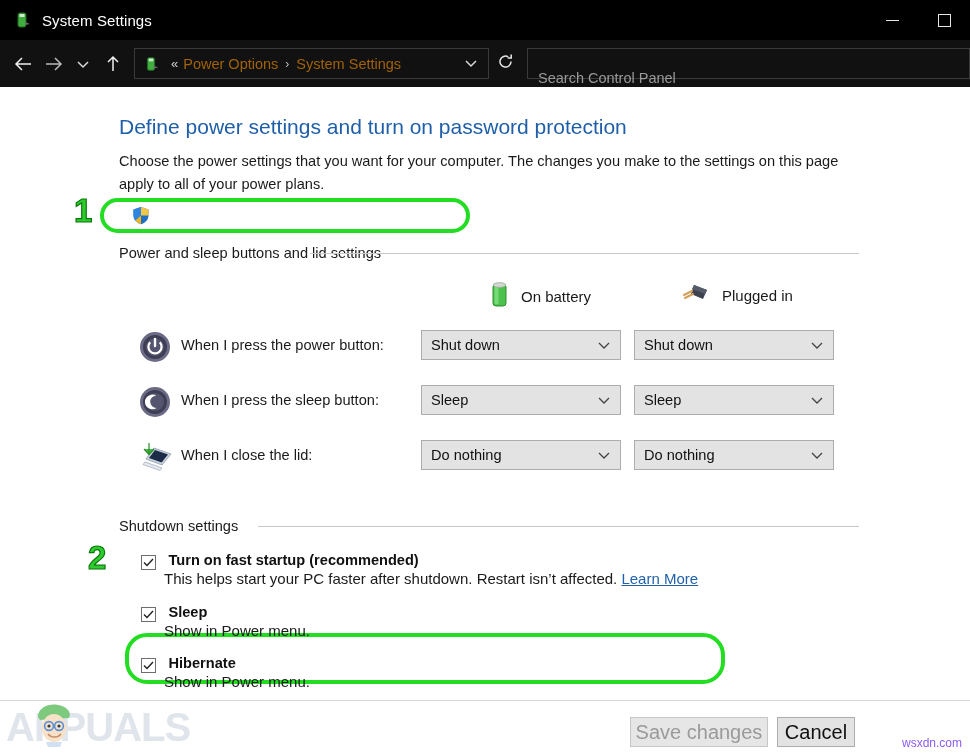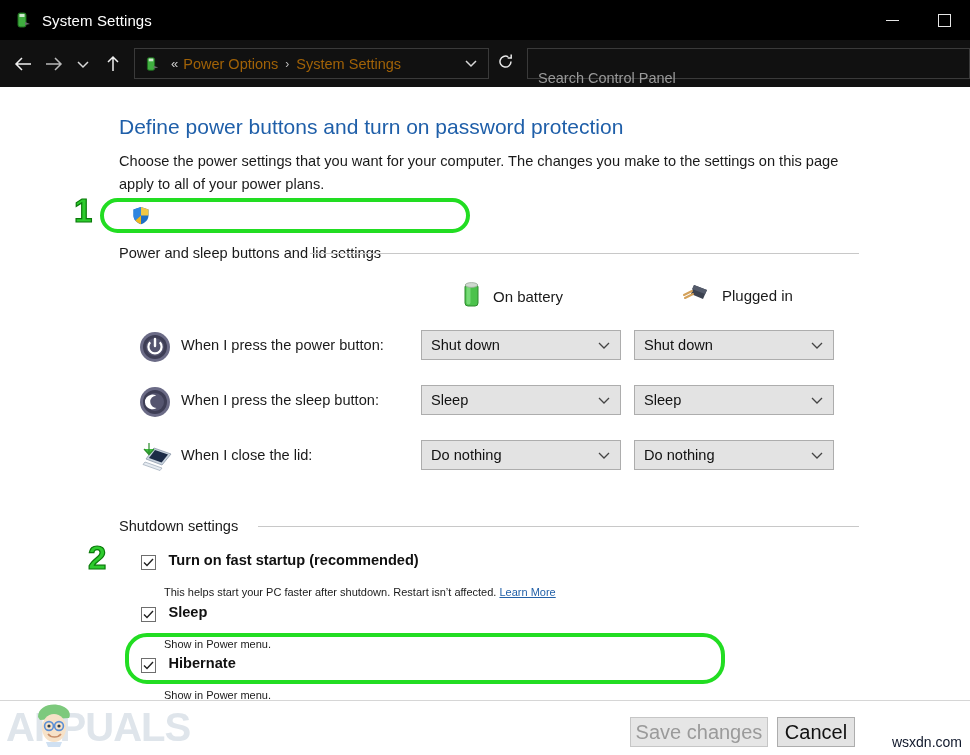--- a/index.html
+++ b/index.html
@@ -106,39 +106,39 @@
   .combo.c2 { left:634px; }
 
   .cbrow { position:absolute; }
   .cb {
     width:15px; height:15px; border:1px solid #6e6e6e; background:#fff;
     display:inline-flex; align-items:center; justify-content:center;
     vertical-align:-2px;
   }
   .cb svg { display:block; }
   .cbtitle { font-size:14.6px; color:#111; font-weight:bold; margin-left:8px; white-space:nowrap; }
-  .cbsub { font-size:11px; color:#1a1a1a; margin-left:23px; margin-top:16px; white-space:nowrap; }
+  .cbsub { font-size:15px; color:#1a1a1a; margin-left:23px; margin-top:0; white-space:nowrap; }
   .cbsub a { color:#2361a8; text-decoration:underline; }
 
   .annot-box-2 {
     position:absolute; left:125px; top:546px; width:600px; height:51px;
     border:4px solid #22dd22; border-radius:22px; pointer-events:none;
   }
 
   .bottom-rule { position:absolute; left:0; top:613px; width:970px; height:1px; background:#d6d6d6; }
 
   .btn {
     position:absolute; height:30px; display:flex; align-items:center; justify-content:center;
     font-size:20px; border:1px solid #adadad; background:#e3e3e3;
   }
   .btn.disabled { color:#9a9a9a; background:#e6e6e6; border-color:#c6c6c6; }
   .btn.normal { color:#111; }
 
   .watermark {
-    position:absolute; right:8px; bottom:5px; font-size:14px; color:#0f172a;
+    position:absolute; right:8px; bottom:5px; font-size:12px; color:#8b5cf6;
   }
   .logo { position:absolute; left:6px; bottom:2px; height:52px; display:flex; align-items:center; }
   .logo .word {
     font-size:40px; font-weight:bold; color:#dfe5eb; letter-spacing:-1px;
     font-family:"Liberation Sans", sans-serif;
   }
   .logo .face { position:absolute; left:26px; bottom:6px; width:44px; height:46px; }
 </style>
 </head>
 <body>
@@ -222,40 +222,40 @@
       </span>
     </div>
 
     <div class="searchbox">
       <span class="ph">Search Control Panel</span>
     </div>
   </div>
 
   <div class="content">
 
-    <div class="page-title">Define power buttons and turn on password protection</div>
+    <div class="page-title">Define power settings and turn on password protection</div>
     <div class="page-desc">Choose the power settings that you want for your computer. The changes you make to the settings on this page apply to all of your power plans.</div>
 
     <div class="uac-row">
       <span>
         <svg width="18" height="19" viewBox="0 0 18 19">
           <path d="M9 1 L16.5 3.4 L16.5 9.5 C16.5 14 13 17 9 18.2 C5 17 1.5 14 1.5 9.5 L1.5 3.4 Z" fill="#1f6fc4"></path>
           <path d="M9 1 L1.5 3.4 L1.5 9.5 C1.5 11.5 2.3 13.2 3.4 14.6 L9 9.6 Z" fill="#2f86e0"></path>
           <path d="M9 9.6 L3.4 14.6 C5 16.4 7 17.6 9 18.2 Z" fill="#f2b61c"></path>
           <path d="M9 1 L9 9.6 L16.5 9.5 L16.5 3.4 Z" fill="#f2c743"></path>
         </svg>
       </span>
     </div>
     <div class="annot-box-1"></div>
     <div class="annot-num annot-num-1">1</div>
 
     <div class="section-head" style="left:119px; top:158px;">Power and sleep buttons and lid settings</div>
     <div class="section-rule" style="left:310px; top:166px; width:549px;"></div>
 
-    <div class="col-head" style="left:460px; top:192px;justify-content:flex-end;">
+    <div class="col-head" style="left:488px; top:192px;justify-content:flex-end;">
       <span>
         <svg width="22" height="30" viewBox="0 0 22 30">
           <rect x="5" y="5" width="13" height="22" rx="3" fill="#4cc24c" stroke="#2e8b2e" stroke-width="1"></rect>
           <rect x="6.5" y="6.5" width="4" height="19" rx="2" fill="#77da77"></rect>
           <ellipse cx="11.5" cy="6" rx="6.2" ry="2.4" fill="#cfd8cf" stroke="#9aa99a" stroke-width="0.8"></ellipse>
         </svg>
       </span>
       <span class="lbl">On battery</span>
     </div>
 

